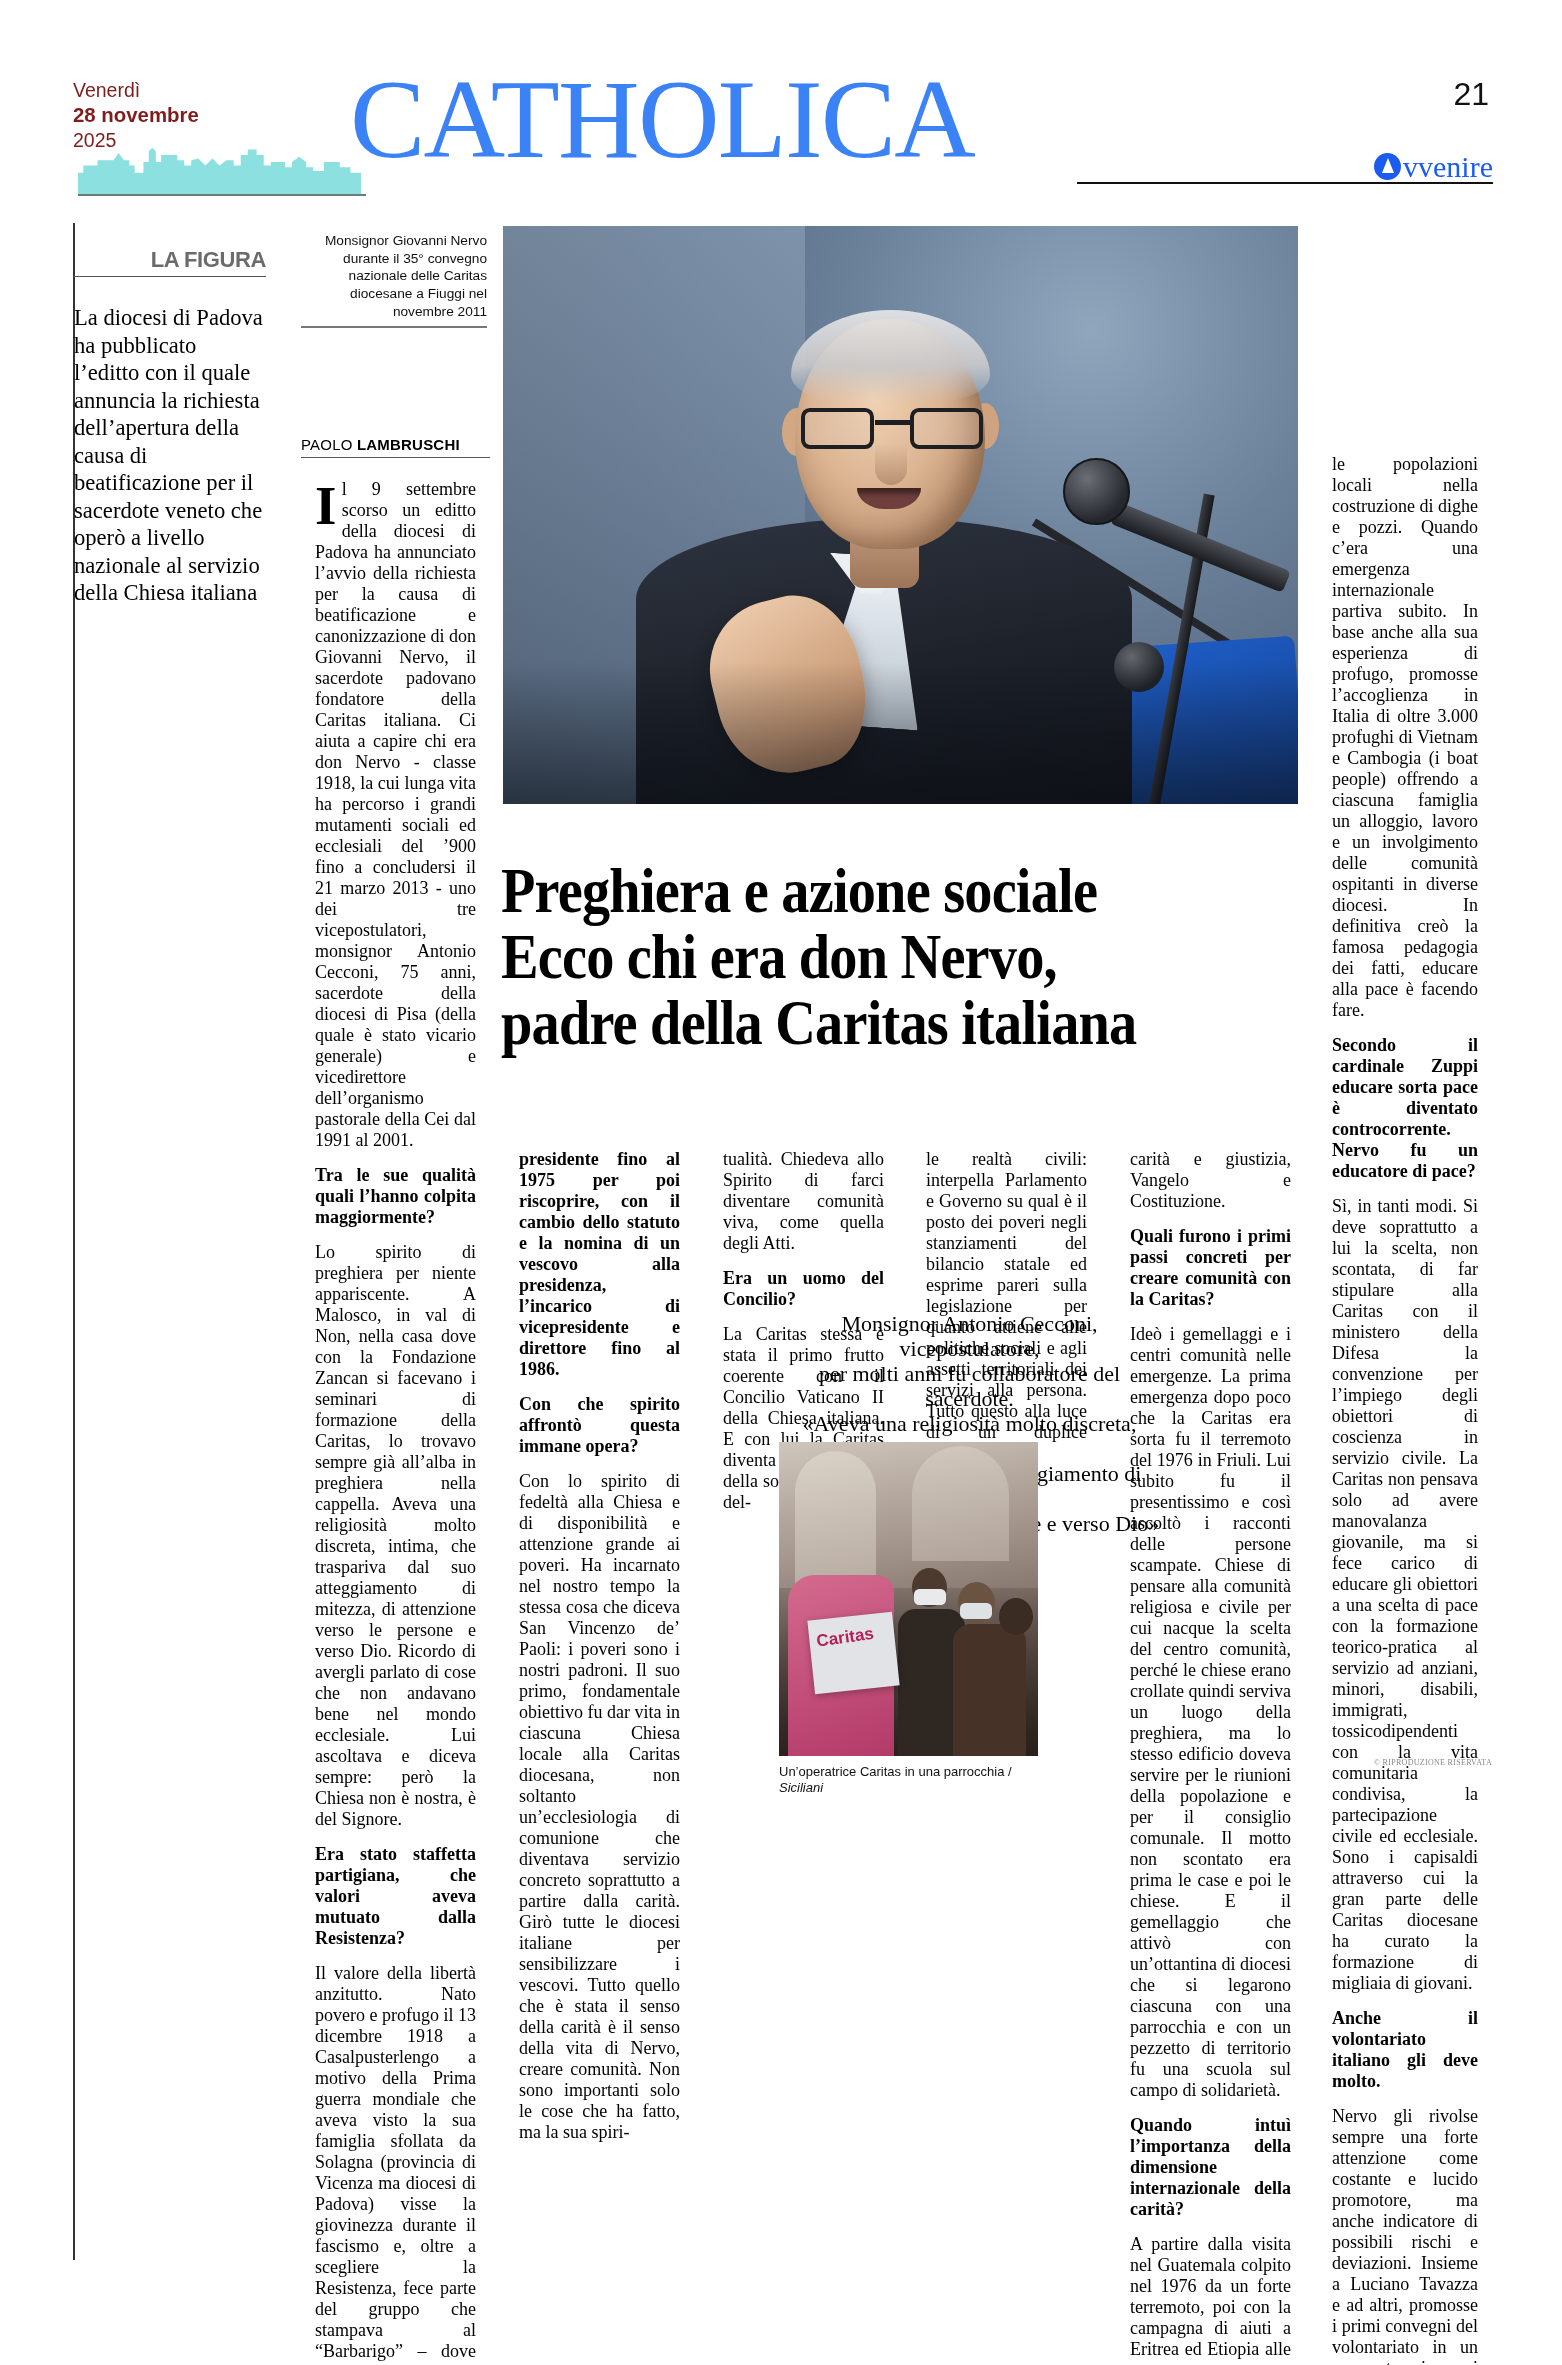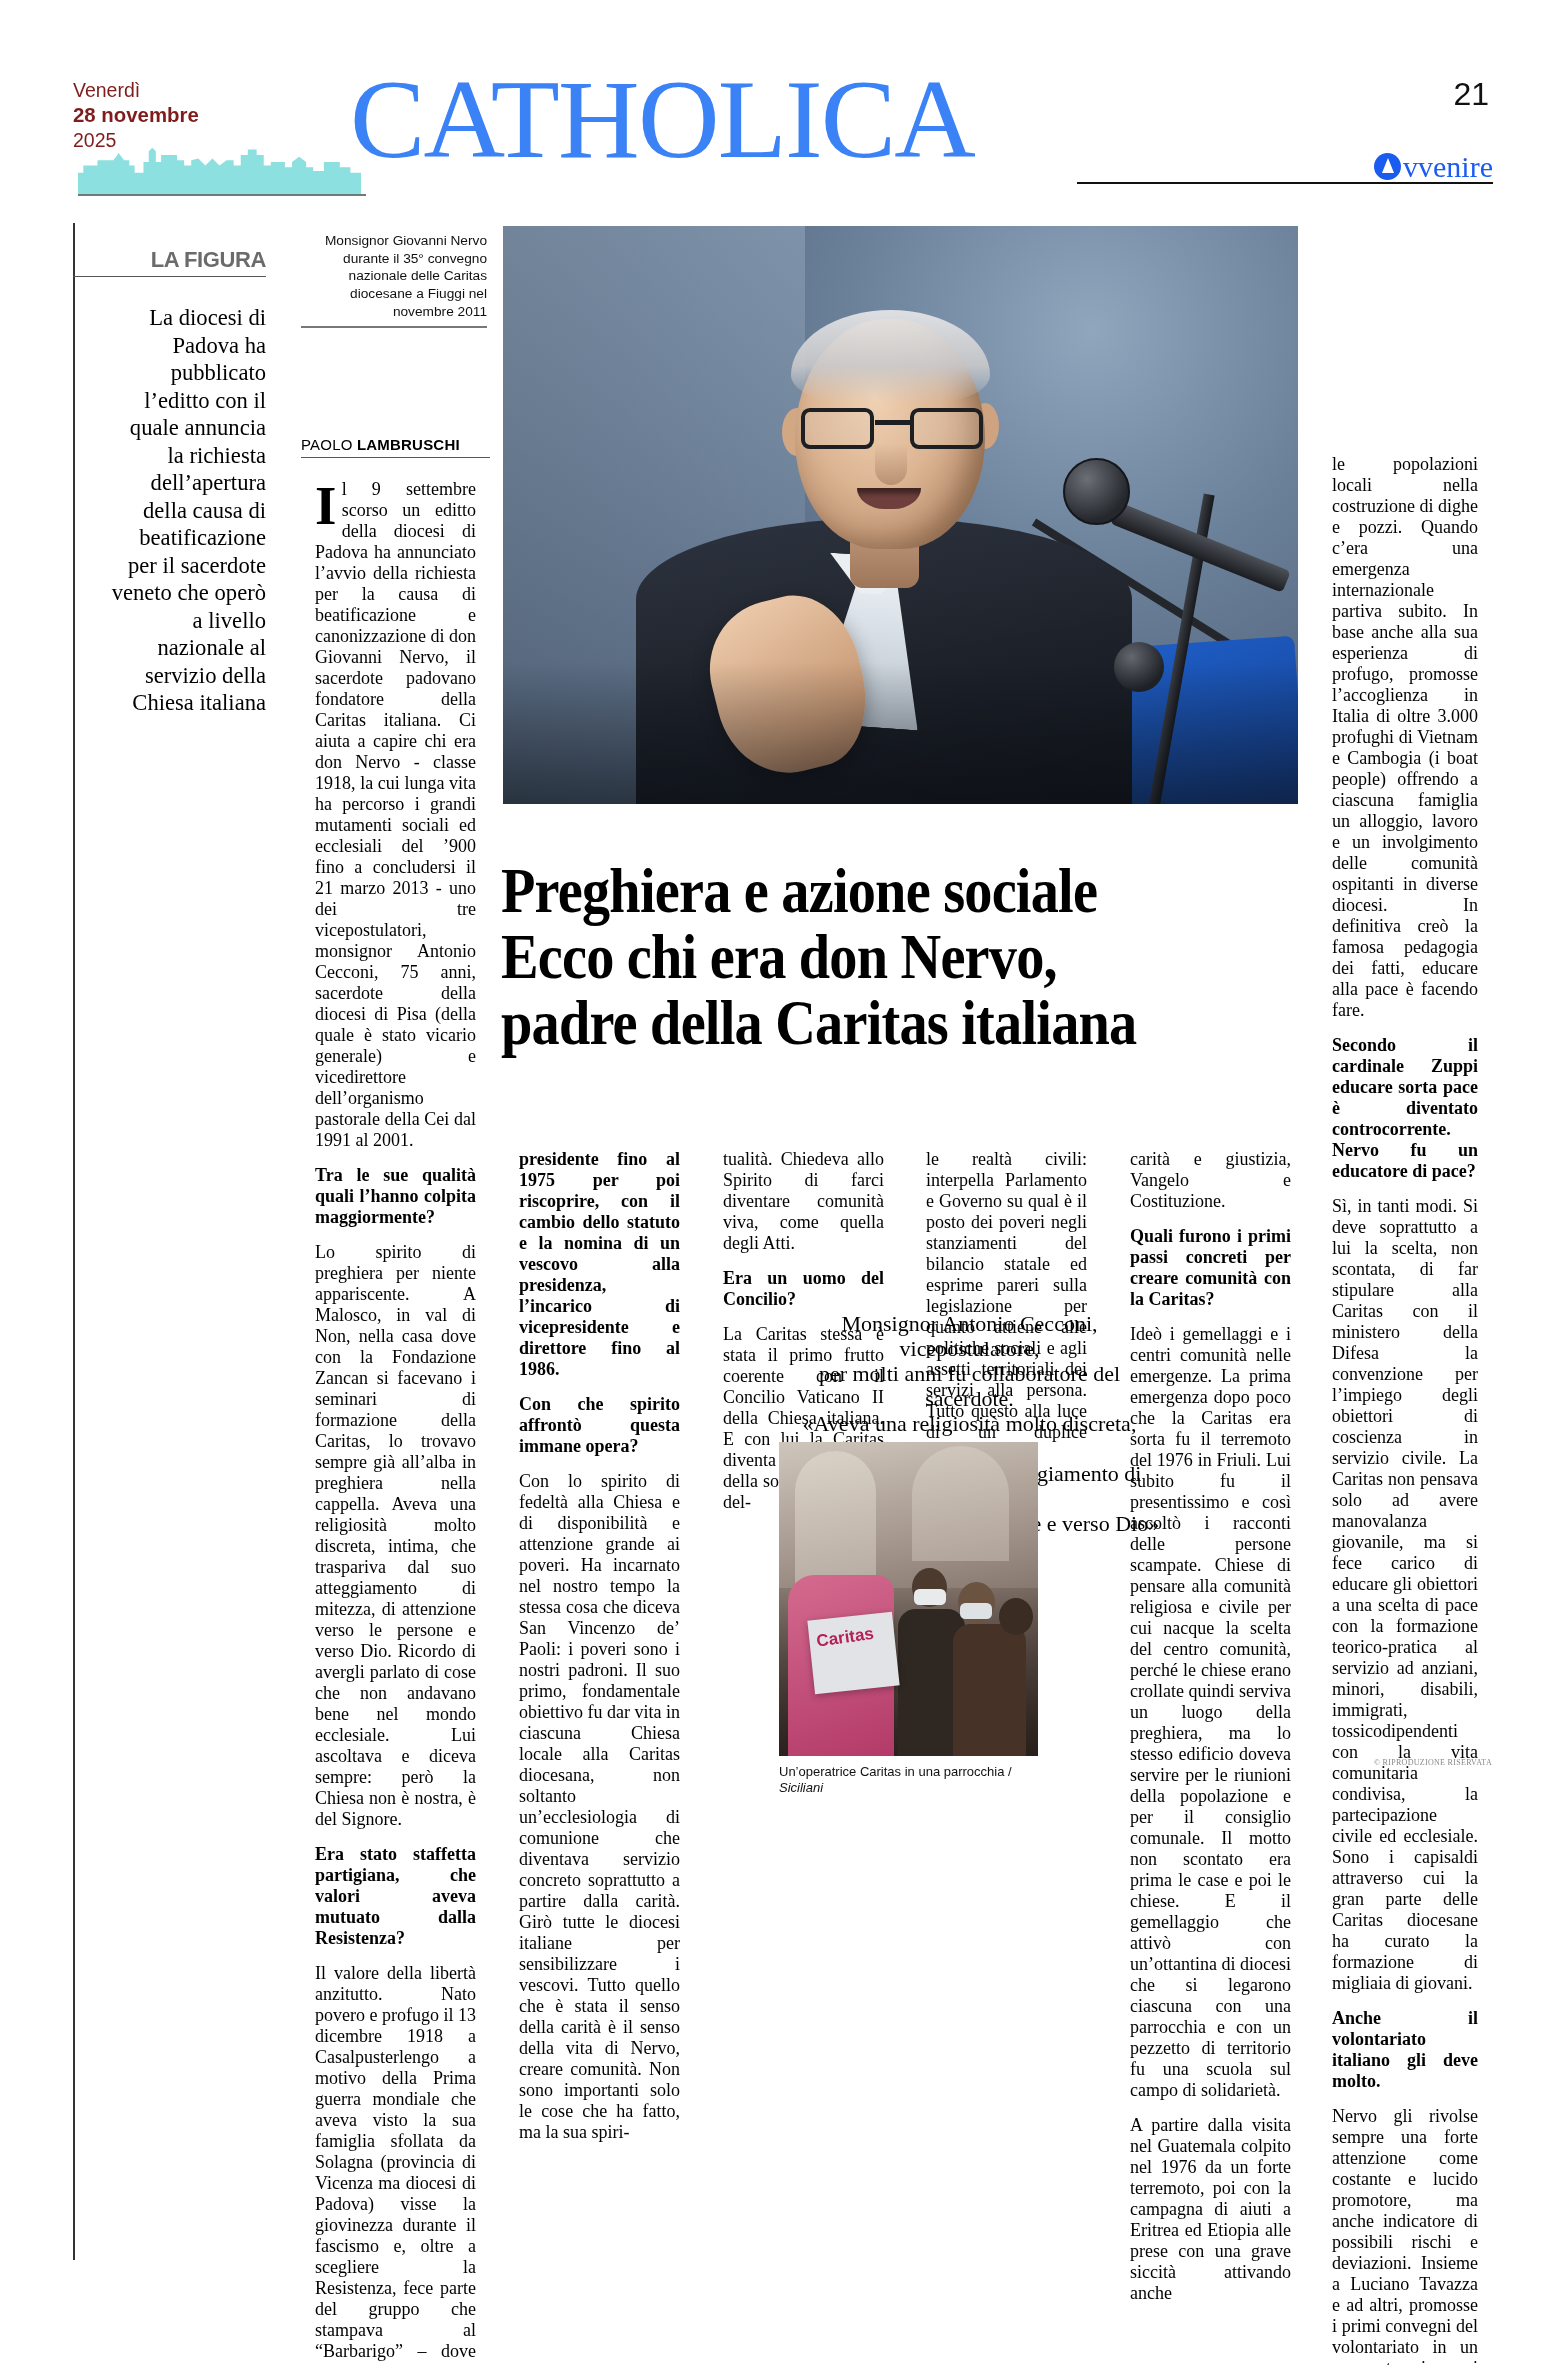--- a/index.html
+++ b/index.html
@@ -64,24 +64,22 @@
     font-weight:bold; font-size:22px; letter-spacing:-0.4px;
     color:#6b6b6b; text-align:right; margin-bottom:2.7px;
   }
   .kicker-rule { height:1.8px; background:#555; width:100%; }
   .standfirst-body {
     border-left:1.8px solid #333;
     padding:26.6px 0 0 0;
     min-height:372px;
   }
   .standfirst-text {
-    text-align:right;
     font-size:22.6px; line-height:27.5px;
     font-family:"Liberation Serif", serif;
-    padding-left:36px;
   }
 
   .left-rail { position:absolute; left:73px; top:223px; width:1.8px; height:2037px; background:#333; }
 
   
   #photo-caption-top {
     position:absolute; left:301px; top:232px; width:186px;
     font-family:"Liberation Sans", sans-serif;
     font-size:13.7px; line-height:17.7px; text-align:right; color:#111;
   }
@@ -433,20 +431,21 @@
 </div>
 
 <div class="col" id="col4">
   <p>le realtà civili: interpella Parlamento e Governo su qual è il posto dei poveri negli stanziamenti del bilancio statale ed esprime pareri sulla legislazione per quanto attiene alle politiche sociali e agli assetti territoriali dei servizi alla persona. Tutto questo alla luce di un duplice binomio:</p>
 </div>
 
 <div class="col" id="col5">
   <p>carità e giustizia, Vangelo e Costituzione.</p>
   <p class="q">Quali furono i primi passi concreti per creare comunità con la Caritas?</p>
   <p>Ideò i gemellaggi e i centri comunità nelle emergenze. La prima emergenza dopo poco che la Caritas era sorta fu il terremoto del 1976 in Friuli. Lui subito fu il presentissimo e così ascoltò i racconti delle persone scampate. Chiese di pensare alla comunità religiosa e civile per cui nacque la scelta del centro comunità, perché le chiese erano crollate quindi serviva un luogo della preghiera, ma lo stesso edificio doveva servire per le riunioni della popolazione e per il consiglio comunale. Il motto non scontato era prima le case e poi le chiese. E il gemellaggio che attivò con un’ottantina di diocesi che si legarono ciascuna con una parrocchia e con un pezzetto di territorio fu una scuola sul campo di solidarietà.</p>
+  <p class="q">Quando intuì l’importanza della dimensione internazionale della carità?</p>
   <p>A partire dalla visita nel Guatemala colpito nel 1976 da un forte terremoto, poi con la campagna di aiuti a Eritrea ed Etiopia alle prese con una grave siccità attivando anche</p>
 </div>
 
 <div class="col" id="col6">
   <p>le popolazioni locali nella costruzione di dighe e pozzi. Quando c’era una emergenza internazionale partiva subito. In base anche alla sua esperienza di profugo, promosse l’accoglienza in Italia di oltre 3.000 profughi di Vietnam e Cambogia (i boat people) offrendo a ciascuna famiglia un alloggio, lavoro e un involgimento delle comunità ospitanti in diverse diocesi. In definitiva creò la famosa pedagogia dei fatti, educare alla pace è facendo fare.</p>
   <p class="q">Secondo il cardinale Zuppi educare sorta pace è diventato controcorrente. Nervo fu un educatore di pace?</p>
   <p>Sì, in tanti modi. Si deve soprattutto a lui la scelta, non scontata, di far stipulare alla Caritas con il ministero della Difesa la convenzione per l’impiego degli obiettori di coscienza in servizio civile. La Caritas non pensava solo ad avere manovalanza giovanile, ma si fece carico di educare gli obiettori a una scelta di pace con la formazione teorico-pratica al servizio ad anziani, minori, disabili, immigrati, tossicodipendenti con la vita comunitaria condivisa, la partecipazione civile ed ecclesiale. Sono i capisaldi attraverso cui la gran parte delle Caritas diocesane ha curato la formazione di migliaia di giovani.</p>
   <p class="q">Anche il volontariato italiano gli deve molto.</p>
   <p>Nervo gli rivolse sempre una forte attenzione come costante e lucido promotore, ma anche indicatore di possibili rischi e deviazioni. Insieme a Luciano Tavazza e ad altri, promosse i primi convegni del volontariato in un momento in cui attraversa l’elusi della sinistra che avevano rappresentato come molti diffidenza di provenienza diversa vi trovarono un modo concreto per costruire una società solidale. Insisteva sulla gratuità, il disinteresse, la capacità innovativa, il farsi coscienza critica nei confronti delle istituzioni e dei servizi pubblici. Concluse l’esperienza in Caritas italiana, di cui rimase membro effettivo del Consiglio nazionale, rientrò a Padova a continuare il mai interrotto lavoro con la Fondazione Zancan, che era – ed è – uno spazio di accoglienza e valorizzazione per istituzioni me persone di idee e sensibilità religiose, politiche e culturali diverse, accomunate dal dialogo nella ricerca del bene comune, di una società più giusta e solidale.</p>
 </div>

